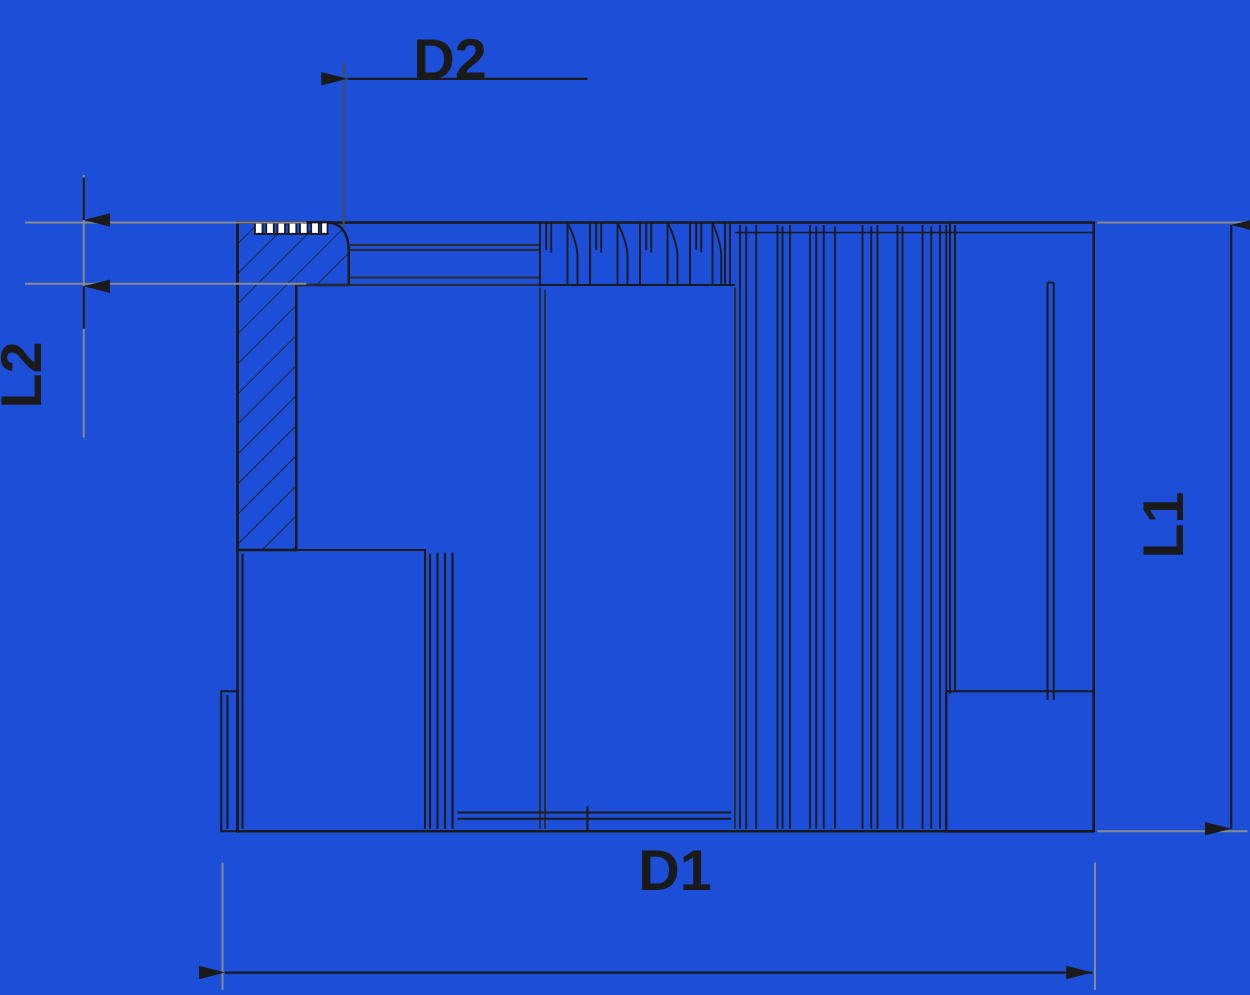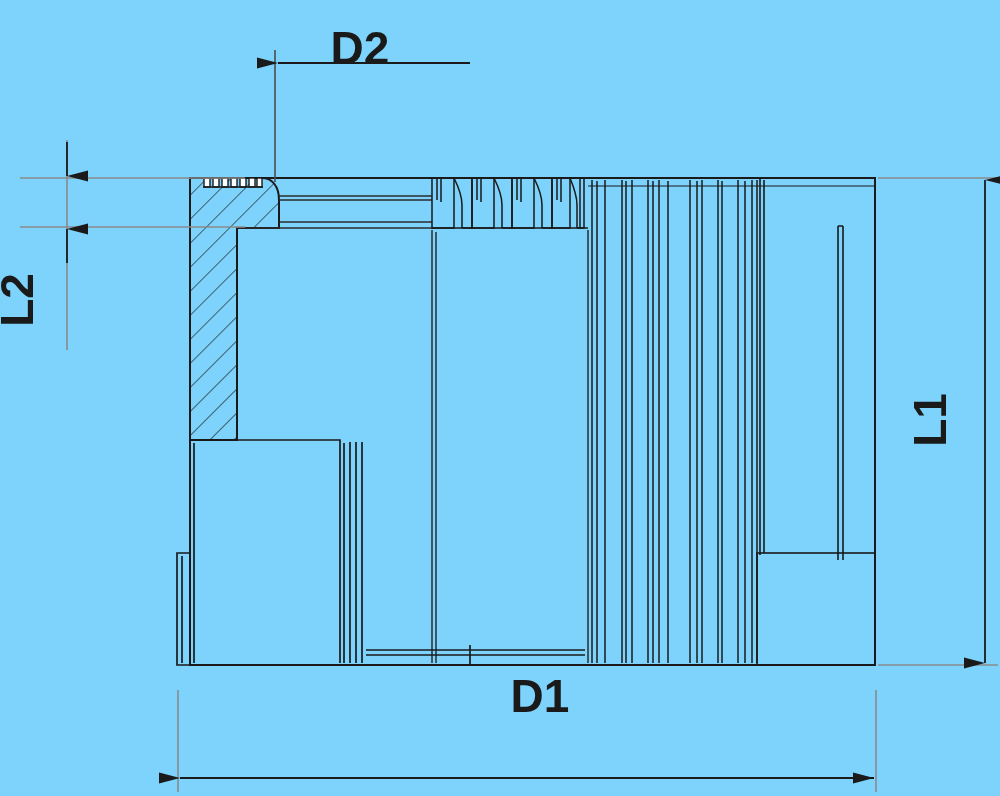--- a/index.html
+++ b/index.html
@@ -7,21 +7,21 @@
     padding: 0;
     background: #ffffff;
   }
   body {
     font-family: "Liberation Sans", sans-serif;
   }
   #drawing-root {
     position: relative;
     width: 1000px;
     height: 796px;
-    background: #7dd3fc;
+    background: #1d4ed8;
     overflow: hidden;
   }
   #tech-svg {
     position: absolute;
     left: 0;
     top: 0;
     width: 1000px;
     height: 796px;
   }
   .lbl {

